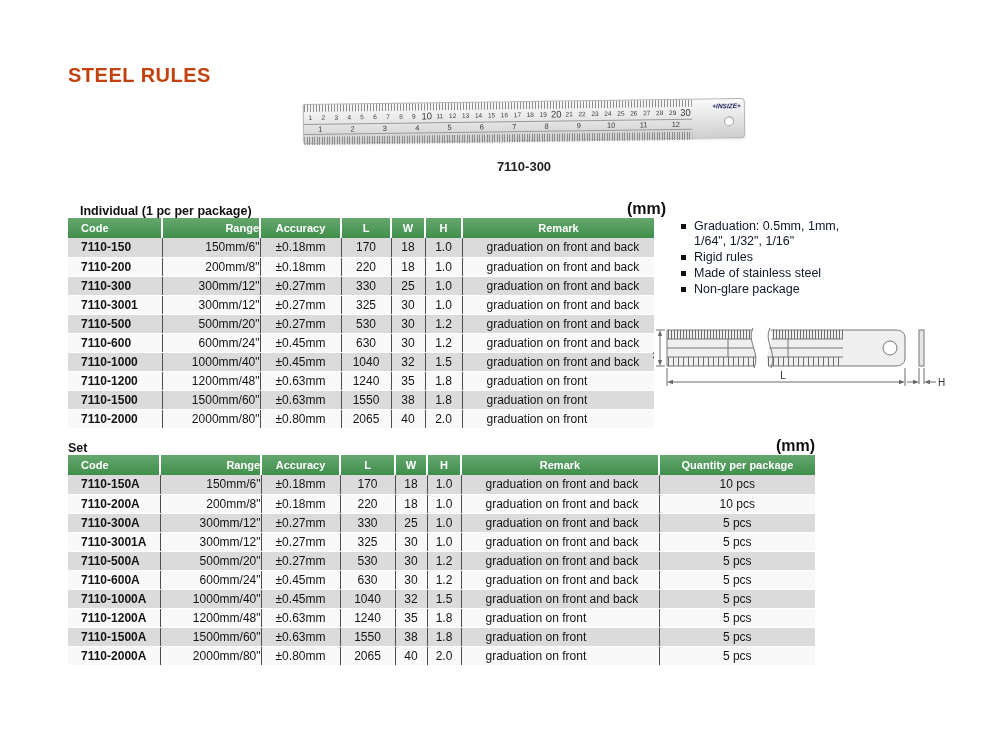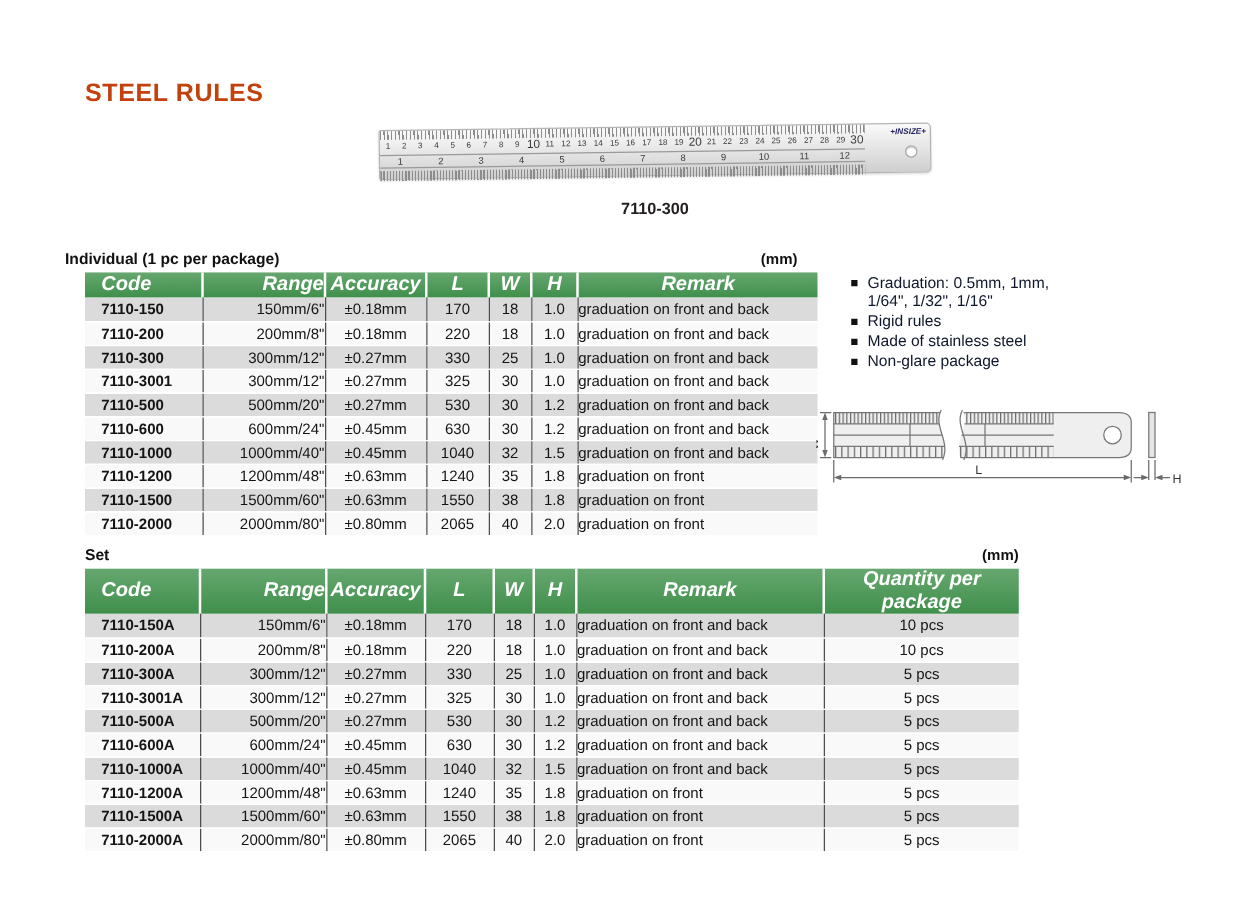--- a/index.html
+++ b/index.html
@@ -64,51 +64,50 @@
     box-shadow:inset 0 1px 1px rgba(0,0,0,0.2);
   }
   #ruler-caption {
     left:303px; top:159px; width:442px;
     text-align:center; font-weight:bold; font-size:13px; color:#231f20;
   }
 
   
   .section-row { display:flex; justify-content:space-between; align-items:flex-end; }
   .section-label { font-weight:bold; font-size:12.5px; color:#111; }
-  .unit-label   { font-weight:bold; font-size:12px; color:#111; }
-  #section-individual { left:52px; top:200px; width:586px;align-items:flex-end; }
+  .unit-label   { font-weight:bold; font-size:16px; color:#111; }
+  #section-individual { left:80px; top:200px; width:586px;align-items:flex-end; }
   #section-set        { left:68px; top:437px; width:747px;text-align:center; }
 
   
   table {
     border-collapse:collapse; table-layout:fixed;
     font-size:12px; color:#141414;
   }
   #individual-table { left:68px; top:218px; width:586px; }
   #set-table        { left:68px; top:455px; width:747px; }
   th {
     background:linear-gradient(#66a76f, #3f8f4b);
-    color:#ffffff; font-weight:bold; font-size:16px;
+    color:#ffffff; font-weight:bold; font-size:11px;
     height:20px; text-align:center;
     border-left:2px solid #ffffff;
-    font-style:italic;
   }
   th:first-child { border-left:none; }
   td {
     height:19px; text-align:center;
     border-left:1px solid #4d4d4d;
     border-bottom:1px solid #ffffff;
     white-space:nowrap; overflow:hidden;
   }
   td:first-child { border-left:none; }
   tbody tr:nth-child(odd)  td { background:#dbdbdb; }
   tbody tr:nth-child(even) td { background:#f9f9f9; }
   th:nth-child(1), td:nth-child(1) { text-align:left; padding-left:13px; }
   th:nth-child(2), td:nth-child(2) { text-align:right; padding-left:12px; }
-  td:nth-child(7) { text-align:left; padding-left:0; }
+  td:nth-child(7) { text-align:left; padding-left:24px; }
   td:nth-child(1) { font-weight:bold; }
 
   
   #features { left:681px; top:219px; width:185px; list-style:none; }
   #features li {
     position:relative; padding-left:13px;
     font-size:12.5px; line-height:15px; color:#0f172a;
     white-space:pre-line; margin-bottom:1px;
   }
   #features li::before {

